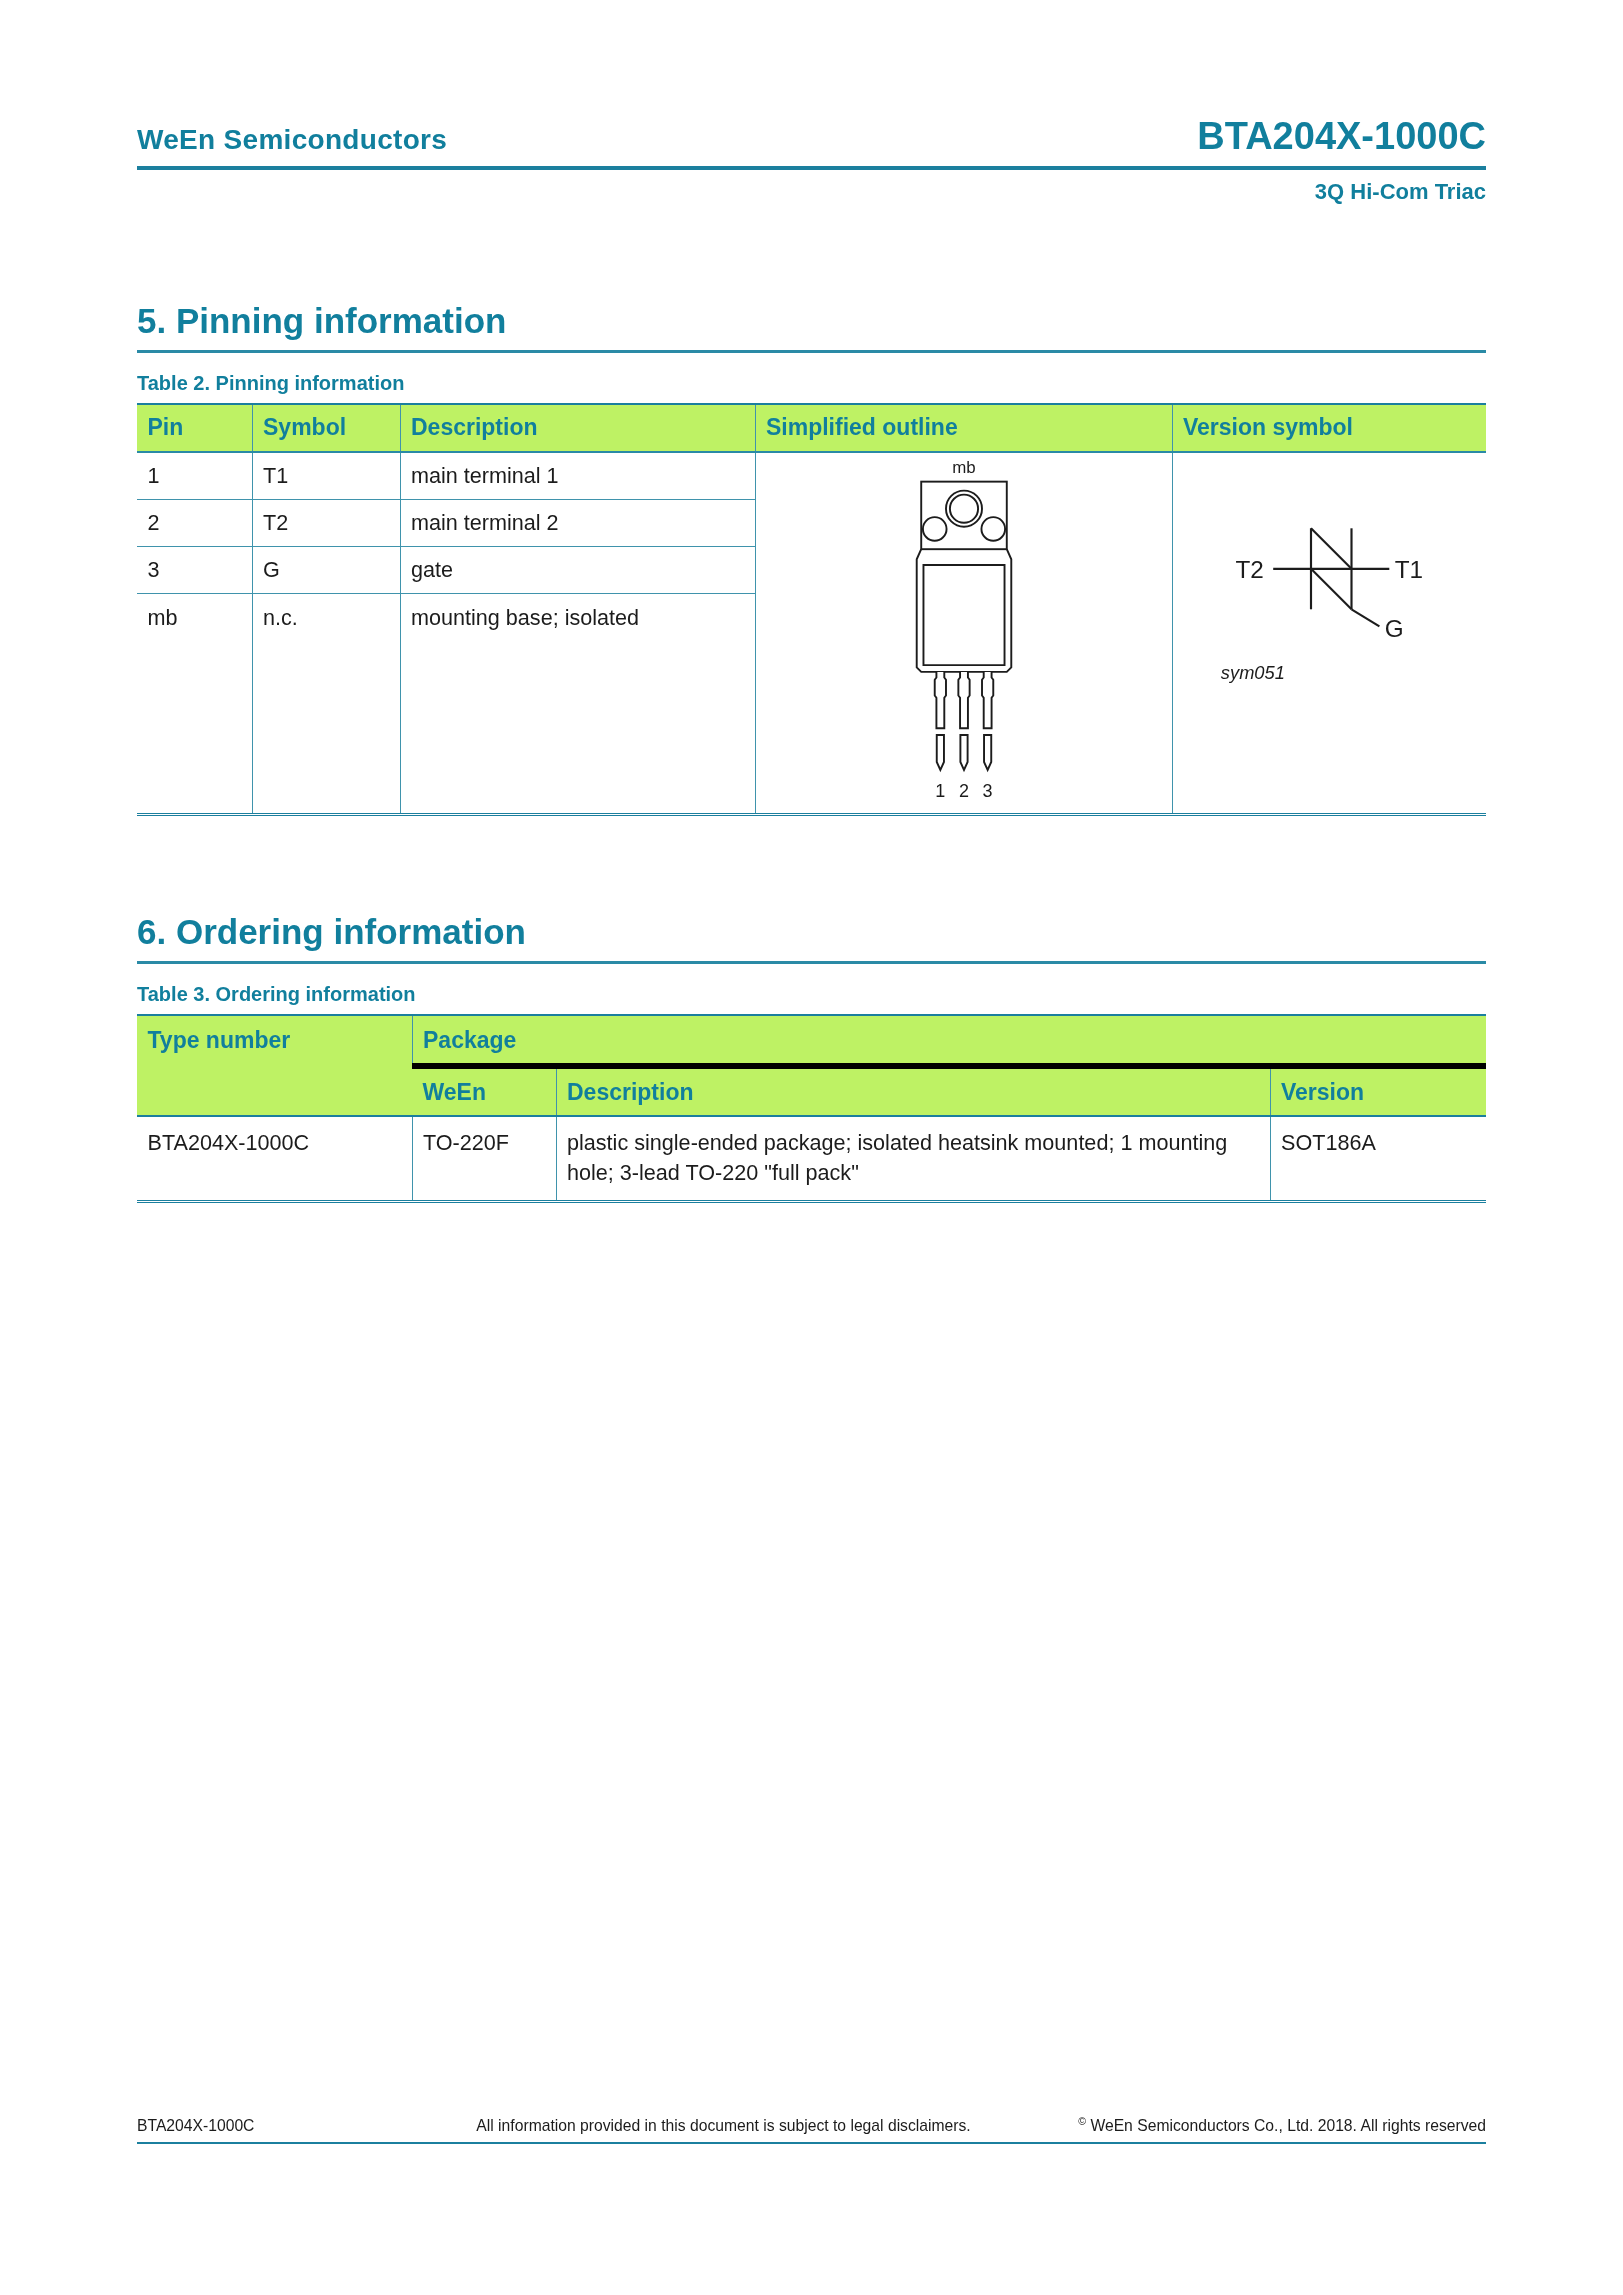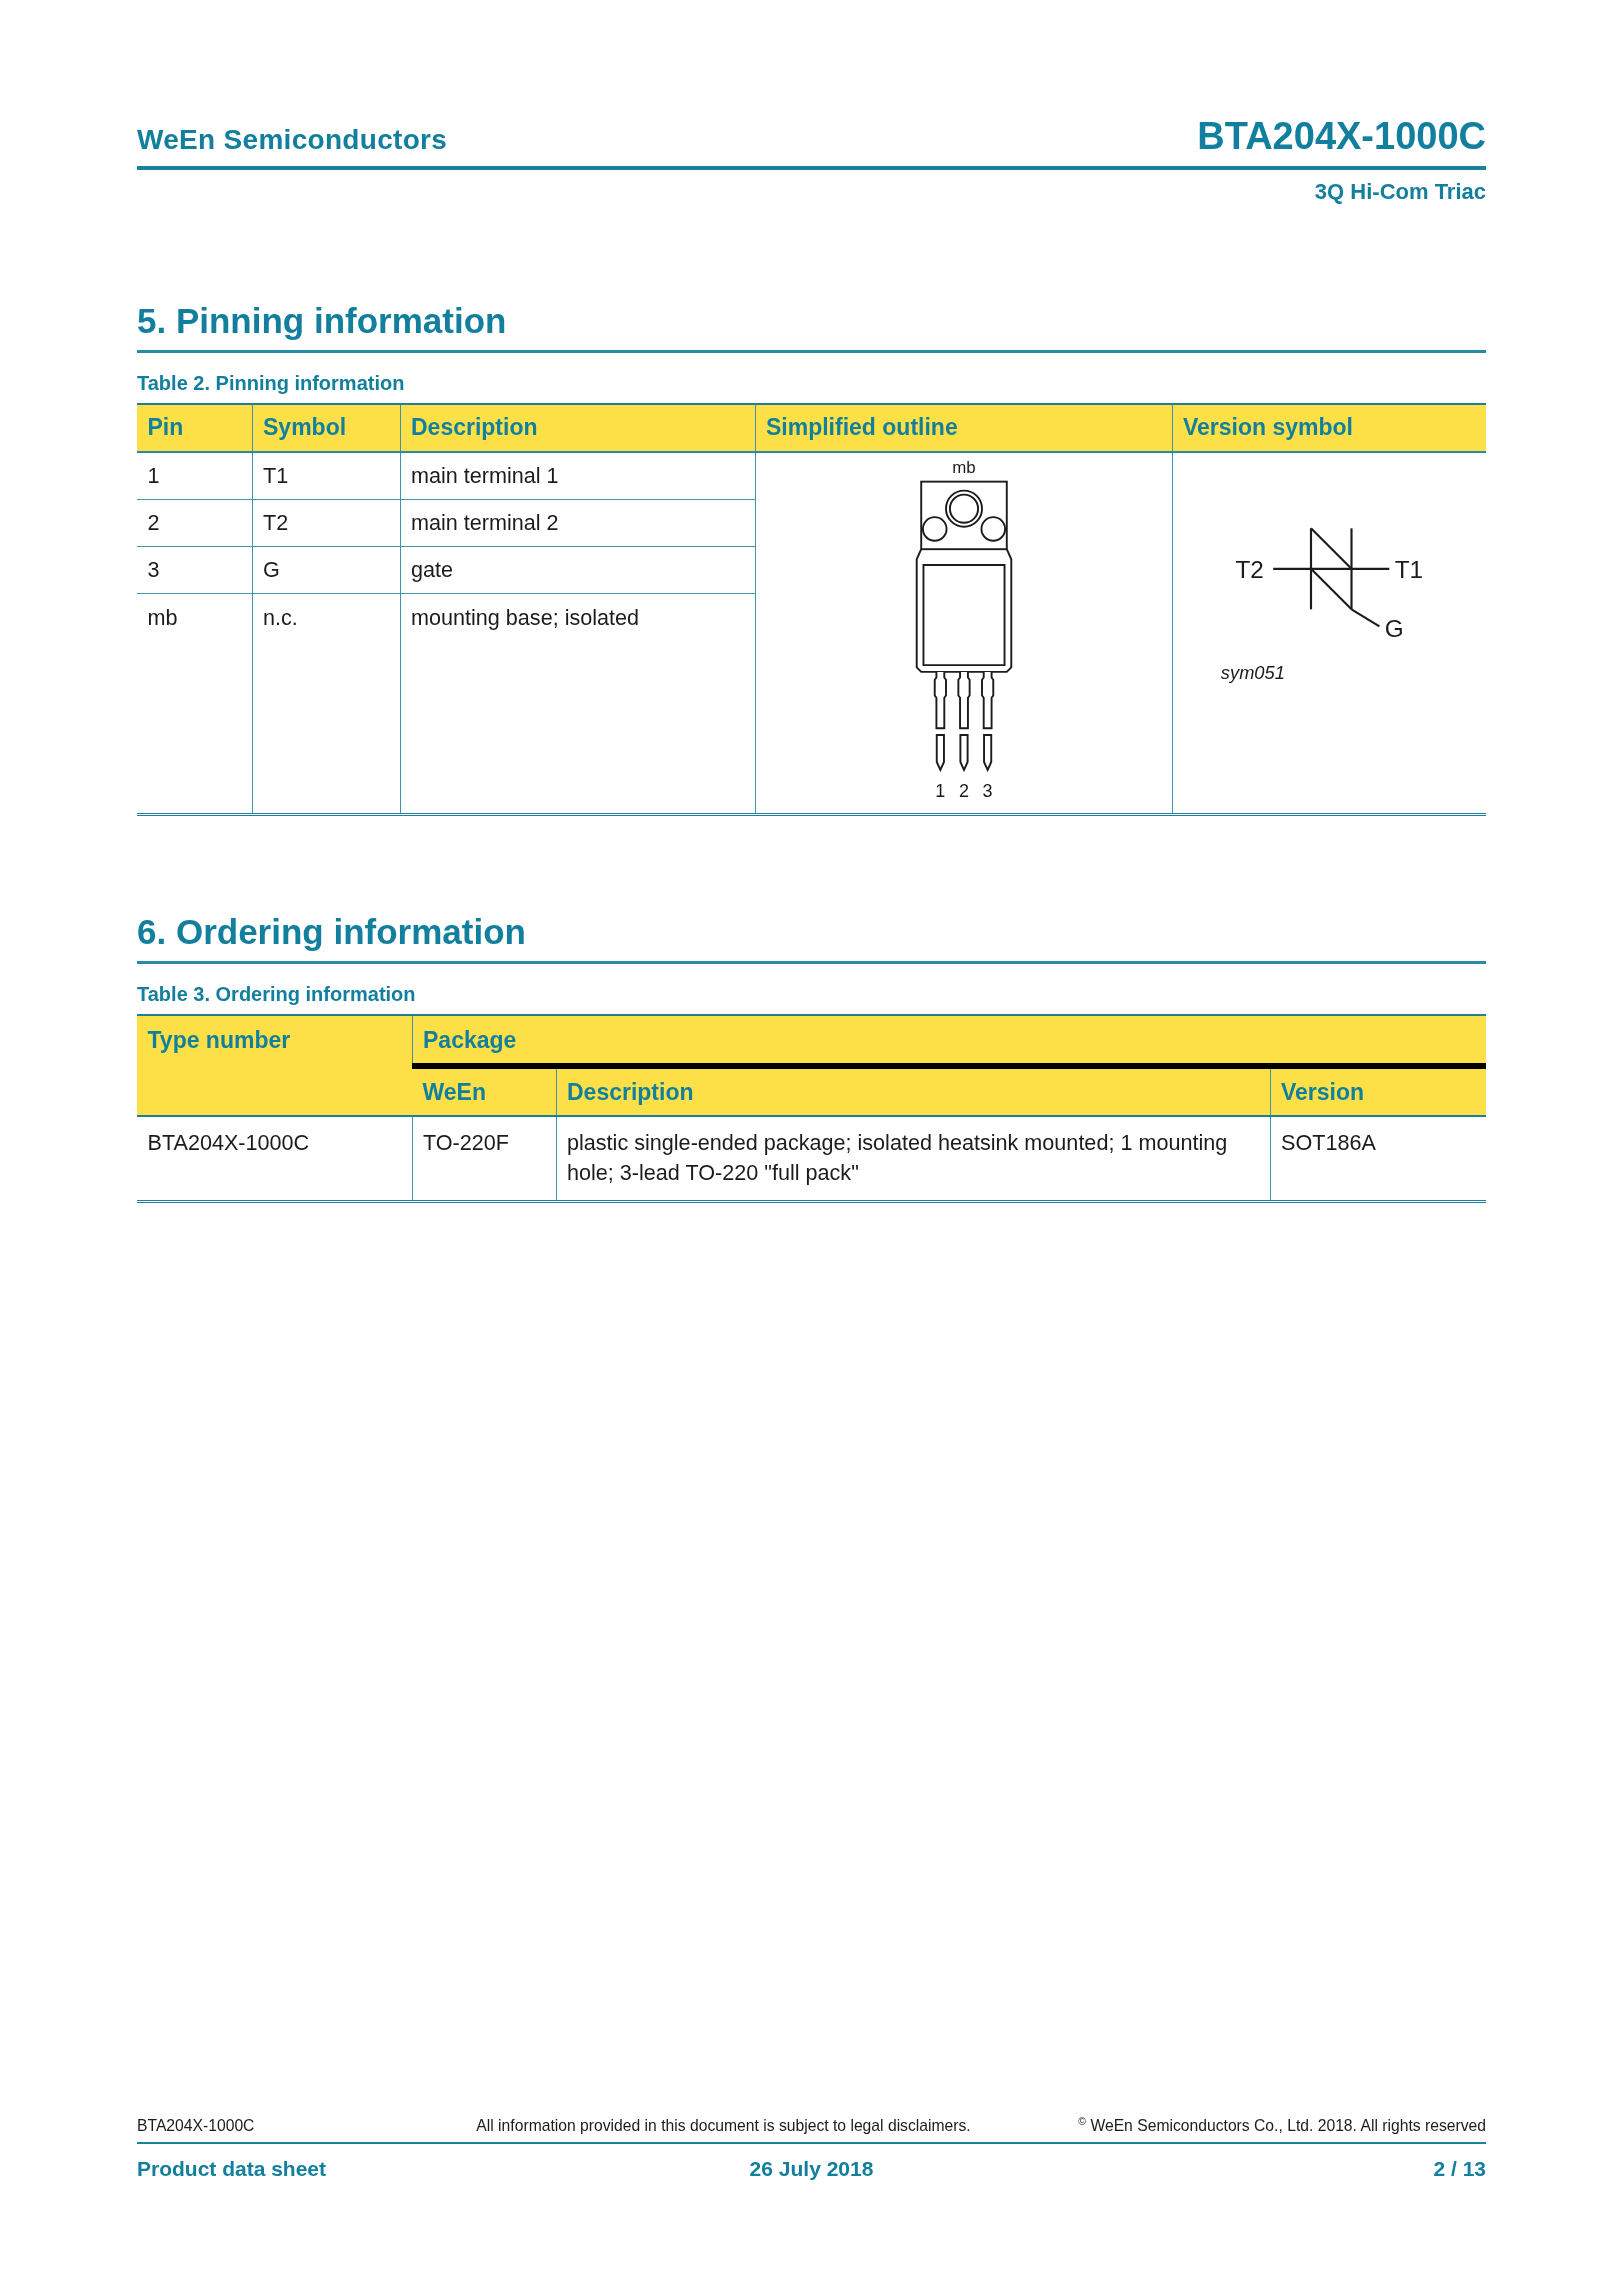--- a/index.html
+++ b/index.html
@@ -22,21 +22,21 @@
   .subtitle { text-align:right; font-size:22px; font-weight:bold; color:#117f9d; margin-top:9.2px; }
 
   
   .section-title { font-size:35px; font-weight:bold; color:#117f9d; margin-top:96px; }
   .section-rule  { height:2.6px; background:#2a8aa6; margin-top:9.2px; }
   .table-caption { font-size:20px; font-weight:bold; color:#117f9d; margin-top:19.6px; }
 
   
   table { border-collapse:collapse; width:100%; table-layout:fixed; margin-top:7.9px; }
   th {
-    background:#fde047; color:#117f9d;
+    background:#bef264; color:#117f9d;
     font-size:23px; font-weight:bold; text-align:left;
     padding:9.2px 6.5px 9.2px 10.5px; vertical-align:middle;
   }
   td { font-size:21.6px; color:#1c1c1c; padding:6.5px 6.5px 6.5px 10.5px; }
 
   
   .pin-table           { border-top:2px solid #1b7f9e; border-bottom:3.9px double #1b7f9e; }
   .pin-table th        { height:44px; border-bottom:2px solid #2a8aa6; }
   .pin-table th + th,
   .pin-table td + td   { border-left:1.3px solid #3f93ac; }
@@ -208,20 +208,15 @@
       </table>
   </div>
 
   <div class="footer">
     <div class="footer-row footer-small">
       <span class="f-left">BTA204X-1000C</span>
       <span class="f-center">All information provided in this document is subject to legal disclaimers.</span>
       <span class="f-right"><sup>©</sup> <span>WeEn Semiconductors Co., Ltd. 2018. All rights reserved</span></span>
     </div>
     <div class="footer-rule"></div>
-    <div class="footer-row footer-bold">
-      <span class="f-left">Product data sheet</span>
-      <span class="f-center">26 July 2018</span>
-      <span class="f-right">2 / 13</span>
-    </div>
   </div>
 </div>
 
 
 </body></html>

